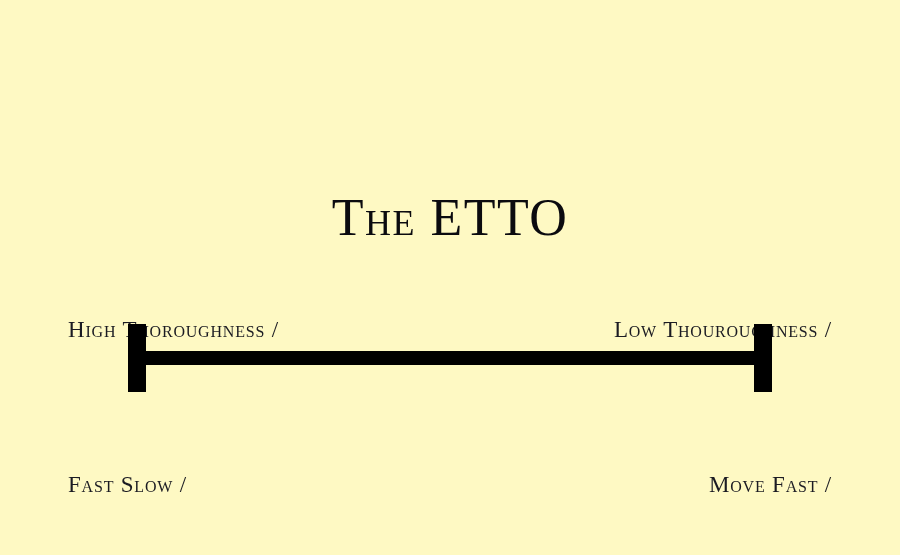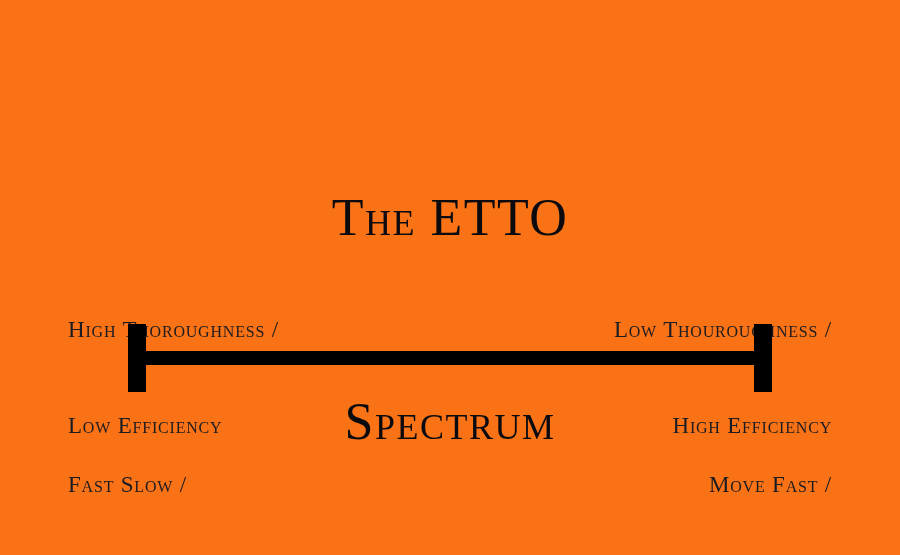--- a/index.html
+++ b/index.html
@@ -11,21 +11,21 @@
     height: 555px;
     background: #ffffff;
     font-family: "Liberation Serif", "DejaVu Serif", serif;
     overflow: hidden;
   }
 
   .canvas {
     position: relative;
     width: 900px;
     height: 555px;
-    background: #f97316;
+    background: #fef9c3;
   }
 
   
   .title {
     position: absolute;
     left: 0;
     top: 48px;
     width: 900px;
     text-align: center;
     color: #0b0b0f;
@@ -104,31 +104,28 @@
   .spectrum-cap.left  { left: 0; }
   .spectrum-cap.right { right: 0; }
 </style>
 </head>
 <body>
 
 <div class="canvas">
 
   <div class="title">
     <span class="title-line">The ETTO</span>
-    <span class="title-line">Spectrum</span>
   </div>
 
   <div class="label label-top-left">
     <span class="label-line">High Thoroughness /</span>
-    <span class="label-line">Low Efficiency</span>
   </div>
 
   <div class="label label-top-right">
     <span class="label-line">Low Thouroughness /</span>
-    <span class="label-line">High Efficiency</span>
   </div>
 
   <div class="spectrum">
     <div class="spectrum-cap left"></div>
     <div class="spectrum-rail"></div>
     <div class="spectrum-cap right"></div>
   </div>
 
   <div class="label label-bottom-left">
     <span class="label-line">Fast Slow /</span>

